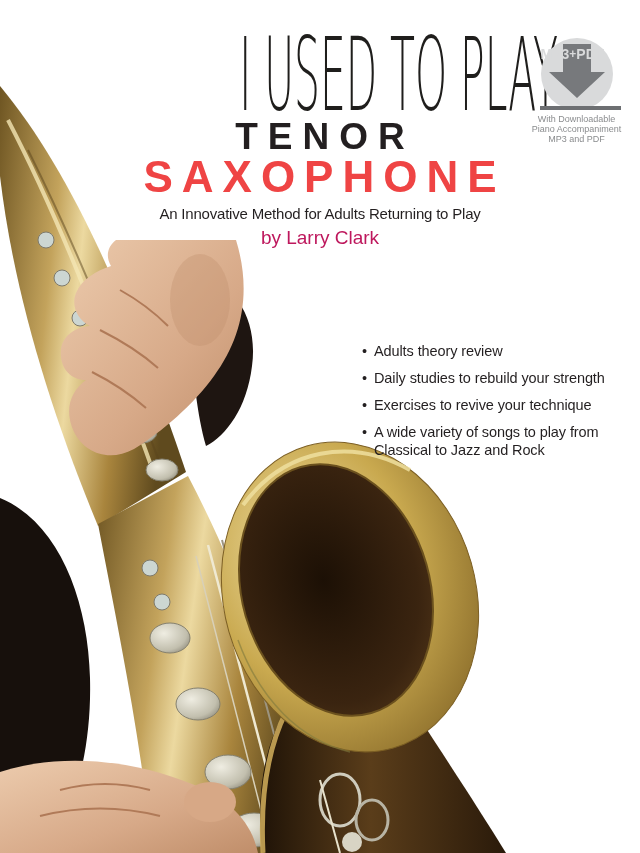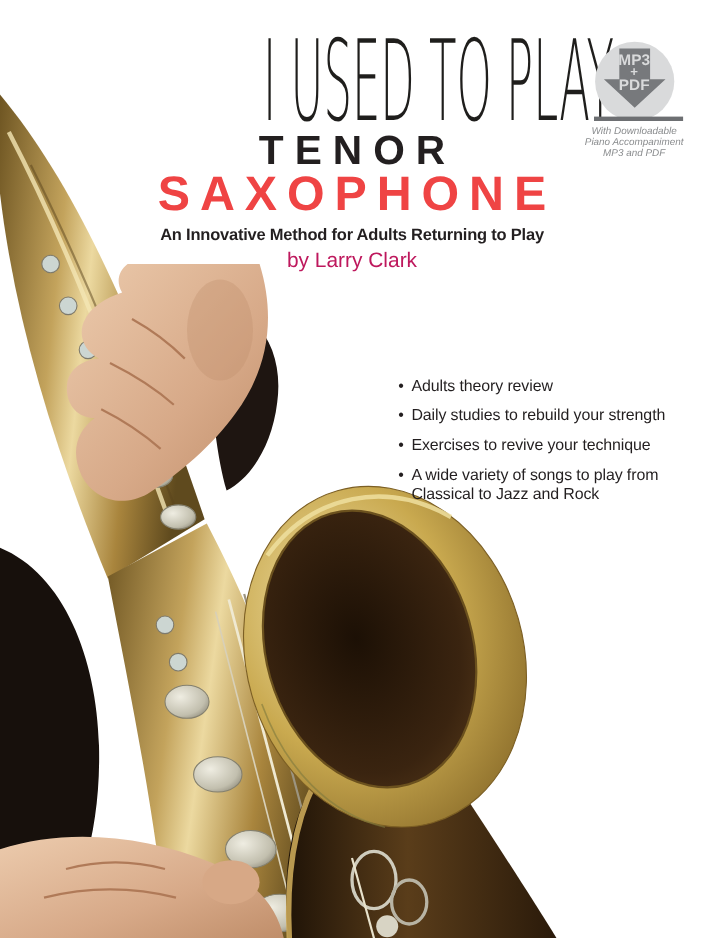--- a/index.html
+++ b/index.html
@@ -22,44 +22,44 @@
     font-weight:bold;font-size:37px;letter-spacing:10px;text-indent:10px;
     color:#231f20;line-height:1;
   }
   .instr2{
     position:absolute;top:155px;left:0;width:640px;text-align:center;
     font-weight:bold;font-size:44px;letter-spacing:9px;text-indent:9px;
     color:#ef4444;line-height:1;
   }
   .subtitle{
     position:absolute;top:205px;left:0;width:640px;text-align:center;
-    font-weight:bold;font-size:15px;letter-spacing:-0.2px;color:#231f20;
+    font-weight:normal;font-size:15px;letter-spacing:-0.2px;color:#231f20;
   }
   .byline{
     position:absolute;top:227px;left:0;width:640px;text-align:center;
     font-size:19px;color:#be185d;
   }
 
   
   .badge{position:absolute;left:537px;top:38px;width:79px;}
   .badge-circle{
     position:relative;margin:0 auto;width:72px;height:72px;border-radius:50%;
     background:#d9dadb;
   }
   .badge-arrow{position:absolute;left:0;top:0;width:72px;height:72px;}
   .badge-txt{
-    position:absolute;left:0;top:0;width:72px;display:flex;flex-direction:column;
+    position:absolute;left:0;top:0;width:72px;display:flex;flex-direction:row;
     align-items:center;padding-top:9px;color:#d9dadb;font-weight:bold;
   }
   .badge-txt .l1,.badge-txt .l3{font-size:14px;line-height:14px;}
   .badge-txt .l2{font-size:12px;line-height:9px;}
   .badge-bar{position:absolute;left:-1px;top:68px;width:81px;height:4px;background:#6d6f72;}
   .badge-caption{
     position:absolute;top:76px;left:50%;transform:translateX(-50%);
-    width:130px;text-align:center;color:#8a8c8e;font-size:9px;line-height:10px;font-style:italic;
+    width:130px;text-align:center;color:#8a8c8e;font-size:9px;line-height:10px;
   }
 
   
   .bullets{
     position:absolute;left:362px;top:342px;width:285px;
     color:#231f20;font-size:14.5px;letter-spacing:-0.1px;
     list-style:none;margin:0;padding:0;
   }
   .bullets li{
     position:relative;padding-left:12px;line-height:18px;margin-bottom:9px;

